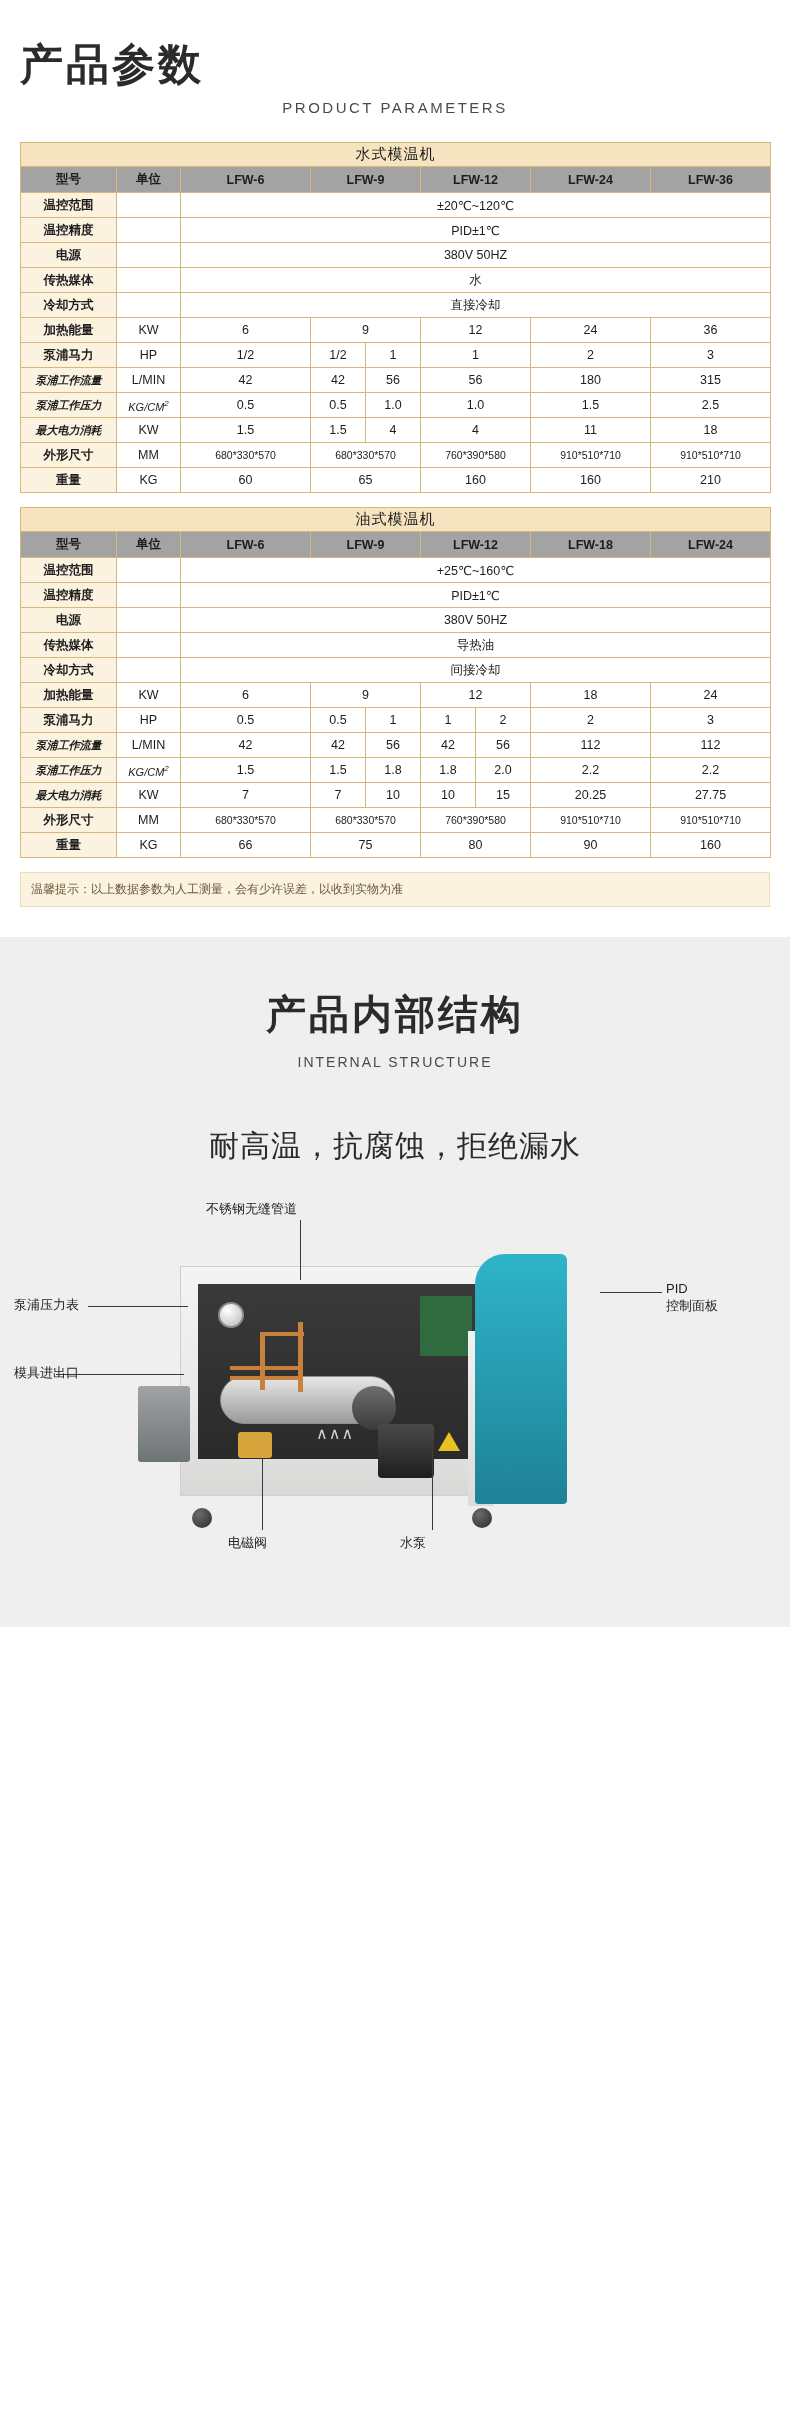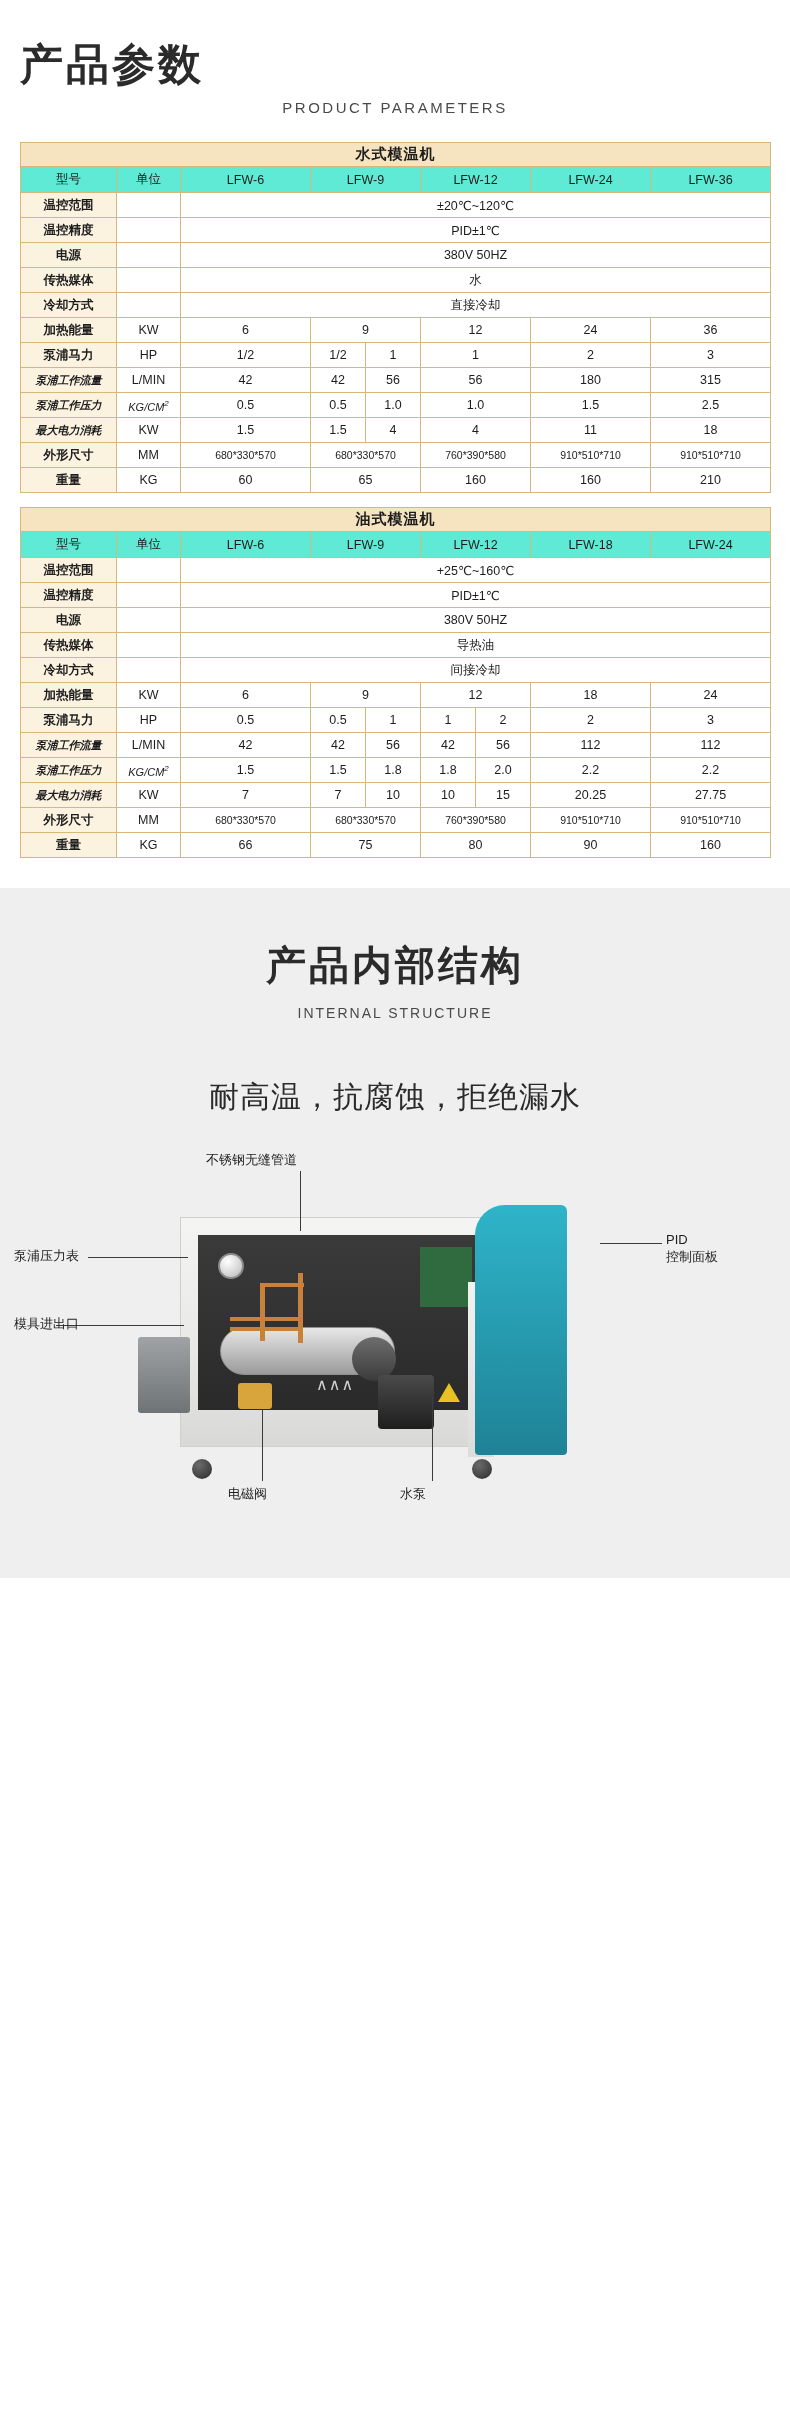--- a/index.html
+++ b/index.html
@@ -47,27 +47,27 @@
     text-align: center;
     height: 25px;
     padding: 2px 1px;
     font-weight: normal;
     white-space: nowrap;
     overflow: hidden;
   }
   table.spec tr.caption-row td {
     background: #f6e3bf;
     font-size: 15px;
-    font-weight: bold;
+    font-weight: normal;
     height: 14px;
     letter-spacing: 1px;
   }
   table.spec tr.head-row td {
-    background: #5eead4;
-    font-weight: normal;
+    background: #a3a3a3;
+    font-weight: bold;
     height: 26px;
   }
   table.spec td.rowlabel {
     background: #fbf2e0;
     font-weight: bold;
     text-align: center;
     font-size: 12.5px;
   }
   table.spec td.small {
     font-size: 11px;
@@ -482,20 +482,21 @@
           <td>KG</td>
           <td colspan="2">66</td>
           <td colspan="2">75</td>
           <td colspan="2">80</td>
           <td>90</td>
           <td>160</td>
         </tr>
       </tbody>
     </table>
 
+    <div class="tip-bar">温馨提示：以上数据参数为人工测量，会有少许误差，以收到实物为准</div>
   </section>
 
   <section class="internal-section">
     <h2 class="title-cn-2">产品内部结构</h2>
     <div class="title-en-2">INTERNAL STRUCTURE</div>
 
     <div class="slogan">
       <div>耐高温，抗腐蚀，拒绝漏水</div>
     </div>
 

